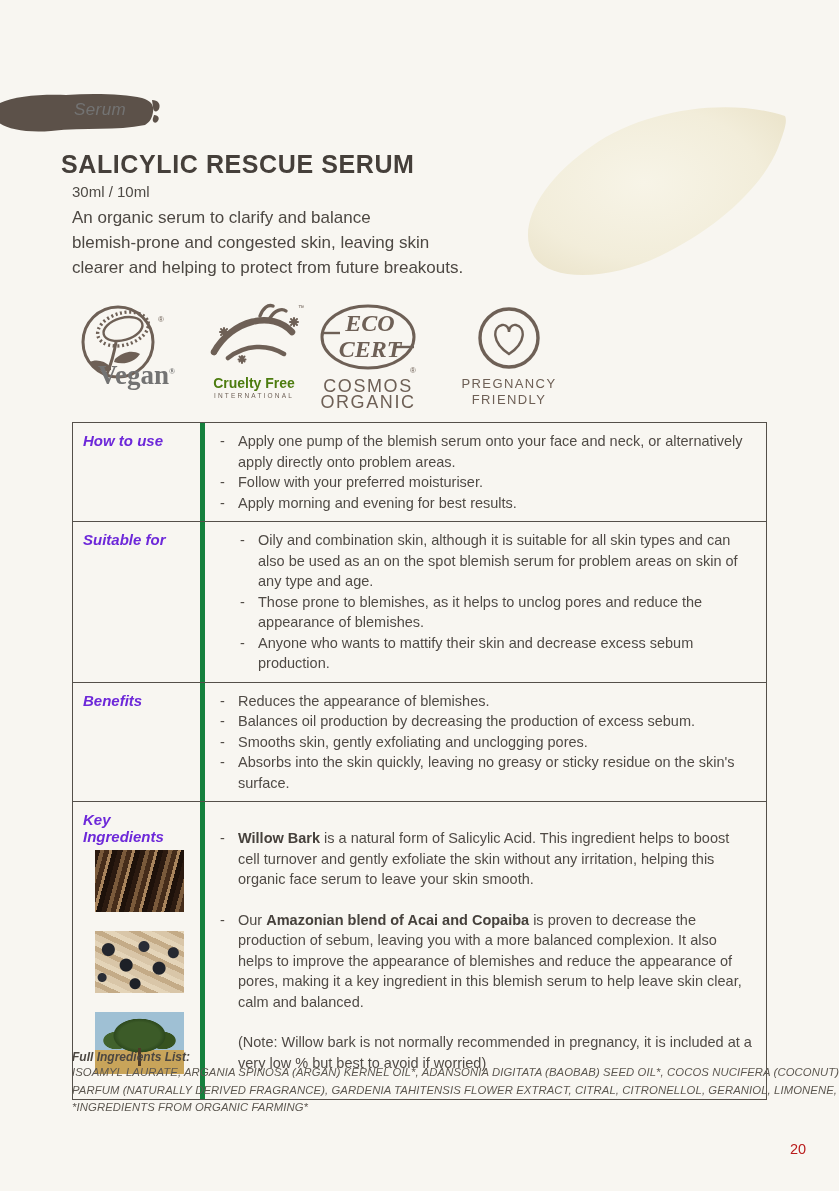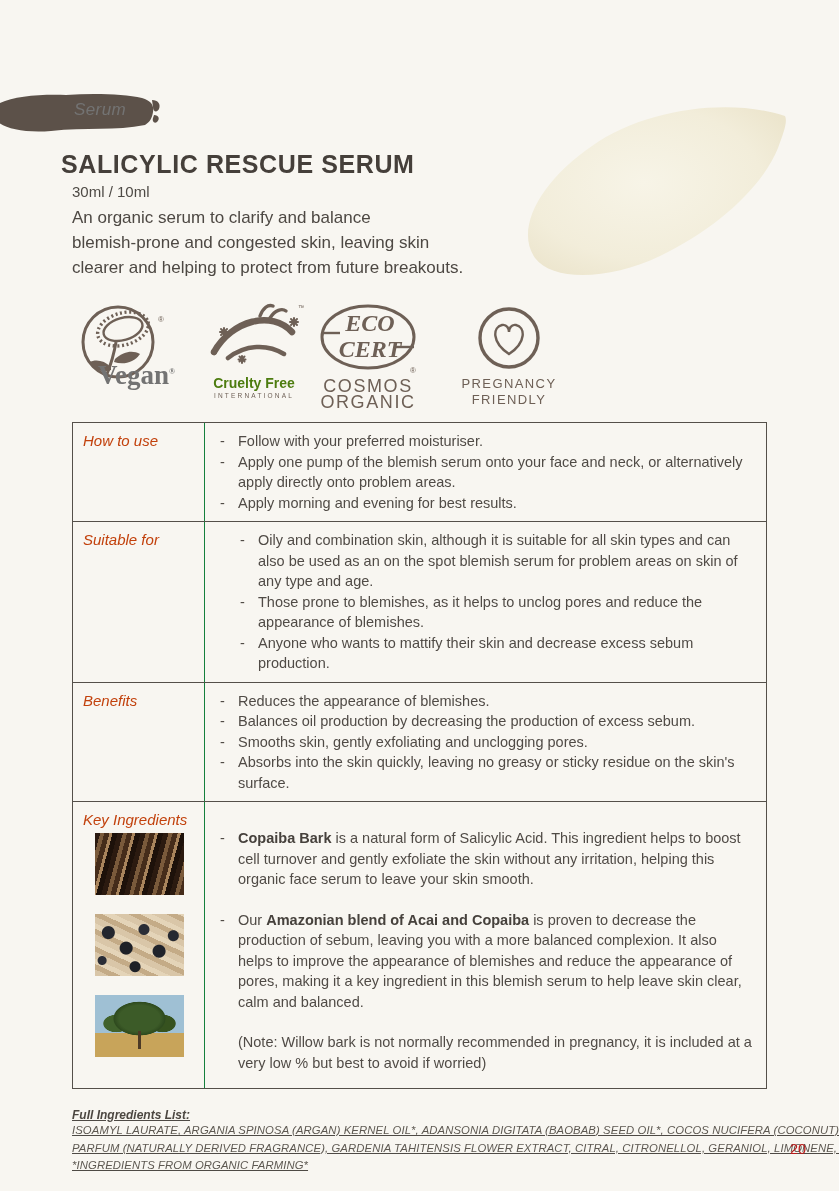--- a/index.html
+++ b/index.html
@@ -44,23 +44,23 @@
   .preg-caption{font-size:13px;letter-spacing:1.4px;line-height:16px;margin-top:4px;}
 
   
   .info-table{
     left:72px;top:422px;width:695px;
     border:1px solid #55504a;box-sizing:border-box;
   }
   .trow{display:grid;grid-template-columns:132px 1fr;}
   .trow + .trow{border-top:1px solid #55504a;}
   .tlabel{
-    border-right:1px solid #15803d;
+    border-right:5px solid #15803d;
     padding:9px 6px 6px 10px;
-    font-size:15px;font-style:italic;font-weight:400;color:#c2410c;
+    font-size:15px;font-style:italic;font-weight:700;color:#6d28d9;
   }
   .tcontent{padding:8px 12px 8px 10px;font-size:14.5px;line-height:20.5px;color:#504b46;}
   .r1{min-height:90px;} .r2{min-height:151px;gap:20px;} .r3{min-height:110px;} .r4{min-height:286px;}
   ul.bul{margin:0;padding:0;list-style:none;}
   ul.bul li{position:relative;padding-left:23px;}
   ul.bul li::before{content:"-";position:absolute;left:5px;}
   .ki-content{padding-top:26px;}
   .ki-para{position:relative;padding-left:23px;margin:0 0 20px 0;}
   .ki-para::before{content:"-";position:absolute;left:5px;}
   .ki-para b{font-weight:bold;color:#46413c;}
@@ -91,21 +91,21 @@
       radial-gradient(ellipse 18px 12px at 24% 46%,#41622c 0 70%,transparent 75%),
       radial-gradient(ellipse 18px 12px at 76% 46%,#36521f 0 70%,transparent 75%),
       linear-gradient(#9fc0d4 0 62%,#c8a45a 62% 100%);
     position:relative;
   }
   .img-tree::after{
     content:"";position:absolute;left:43px;top:36px;width:3px;height:18px;background:#4c3a26;
   }
 
   
-  .full-ing{left:72px;top:1108px;width:720px;font-style:italic;text-decoration:underline;}
+  .full-ing{left:72px;top:1050px;width:720px;font-style:italic;}
   .full-ing-head{font-size:12px;font-weight:bold;color:#4c4741;}
   .full-ing-line{font-size:11.3px;line-height:17.5px;color:#5d5851;white-space:nowrap;letter-spacing:.1px;}
 
   .page-num{left:790px;top:1141px;font-size:14.5px;color:#b91c1c;}
 </style>
 </head>
 <body>
 
 <svg class="abs tag-stroke" width="168" height="44" viewBox="0 0 168 44">
   <path fill="#5c5149" d="M0 14 C14 6 40 3 70 4 C98 2 128 3 146 7 C156 10 158 15 157 21 C156 27 154 31 149 34 C120 40 90 36 55 40 C30 42 10 38 2 31 Z"></path>
@@ -188,22 +188,22 @@
     <div>PREGNANCY</div>
     <div>FRIENDLY</div>
   </div>
 </div>
 
 <div class="abs info-table">
   <div class="trow r1">
     <div class="tlabel">How to use</div>
     <div class="tcontent">
       <ul class="bul">
+        <li>Apply one pump of the blemish serum onto your face and neck, or alternatively apply directly onto problem areas.</li>
         <li>Follow with your preferred moisturiser.</li>
-        <li>Apply one pump of the blemish serum onto your face and neck, or alternatively apply directly onto problem areas.</li>
         <li>Apply morning and evening for best results.</li>
       </ul>
     </div>
   </div>
   <div class="trow r2">
     <div class="tlabel">Suitable for</div>
     <div class="tcontent">
       <ul class="bul">
         <li>Oily and combination skin, although it is suitable for all skin types and can also be used as an on the spot blemish serum for problem areas on skin of any type and age.</li>
         <li>Those prone to blemishes, as it helps to unclog pores and reduce the appearance of blemishes.</li>
@@ -225,21 +225,21 @@
   <div class="trow r4">
     <div class="tlabel">
       <span>Key Ingredients</span>
       <div class="ing-imgs">
         <div class="ing-img img-bark"></div>
         <div class="ing-img img-acai"></div>
         <div class="ing-img img-tree"></div>
       </div>
     </div>
     <div class="tcontent ki-content">
-      <p class="ki-para"><b>Copaiba Bark</b><span> is a natural form of Salicylic Acid. This ingredient helps to boost cell turnover and gently exfoliate the skin without any irritation, helping this organic face serum to leave your skin smooth.</span></p>
+      <p class="ki-para"><b>Willow Bark</b><span> is a natural form of Salicylic Acid. This ingredient helps to boost cell turnover and gently exfoliate the skin without any irritation, helping this organic face serum to leave your skin smooth.</span></p>
       <p class="ki-para"><span>Our </span><b>Amazonian blend of Acai and Copaiba</b><span> is proven to decrease the production of sebum, leaving you with a more balanced complexion. It also helps to improve the appearance of blemishes and reduce the appearance of pores, making it a key ingredient in this blemish serum to help leave skin clear, calm and balanced.</span></p>
       <div class="ki-note">(Note: Willow bark is not normally recommended in pregnancy, it is included at a very low % but best to avoid if worried)</div>
     </div>
   </div>
 </div>
 
 <div class="abs full-ing">
   <div class="full-ing-head">Full Ingredients List:</div>
   <div class="full-ing-line">ISOAMYL LAURATE,  ARGANIA SPINOSA (ARGAN) KERNEL OIL*, ADANSONIA DIGITATA (BAOBAB) SEED OIL*, COCOS NUCIFERA (COCONUT) OIL,</div>
   <div class="full-ing-line">PARFUM (NATURALLY DERIVED FRAGRANCE), GARDENIA TAHITENSIS FLOWER EXTRACT, CITRAL, CITRONELLOL, GERANIOL, LIMONENE, LINALOOL.</div>

